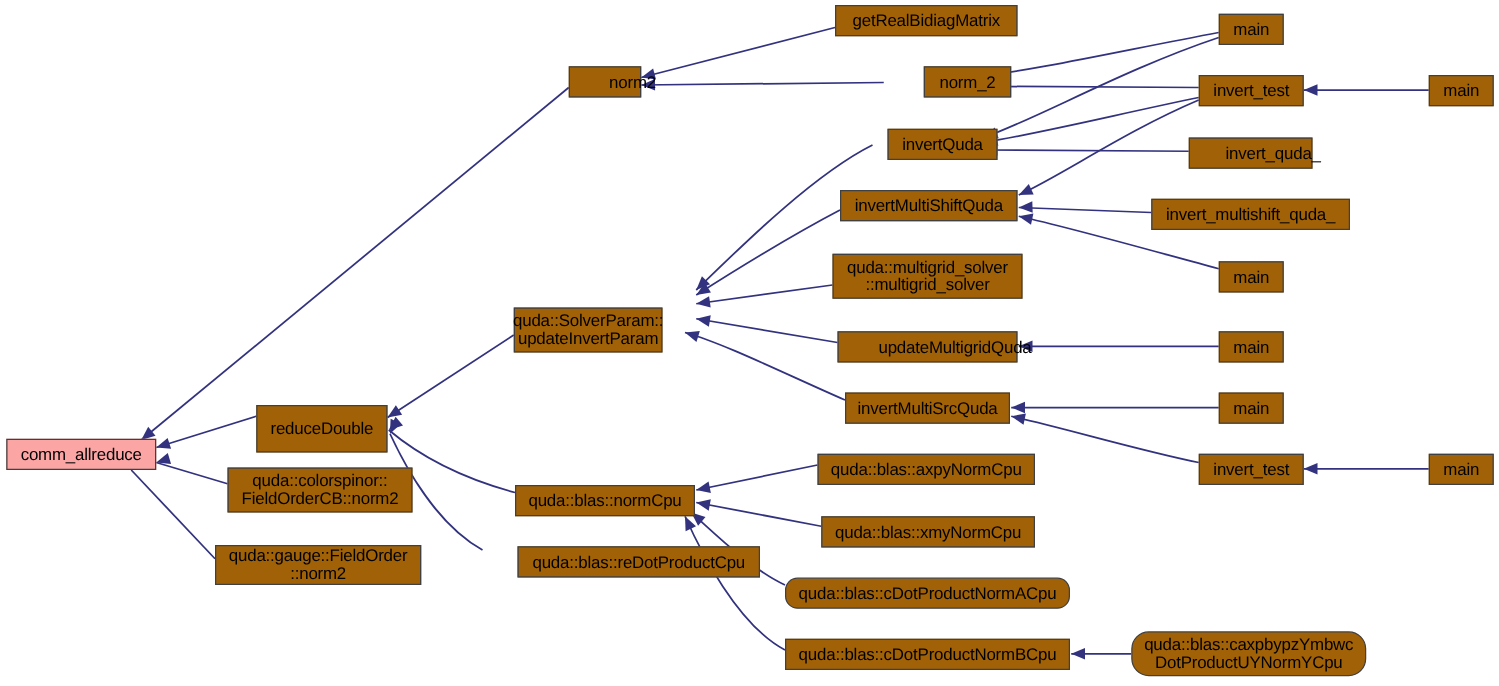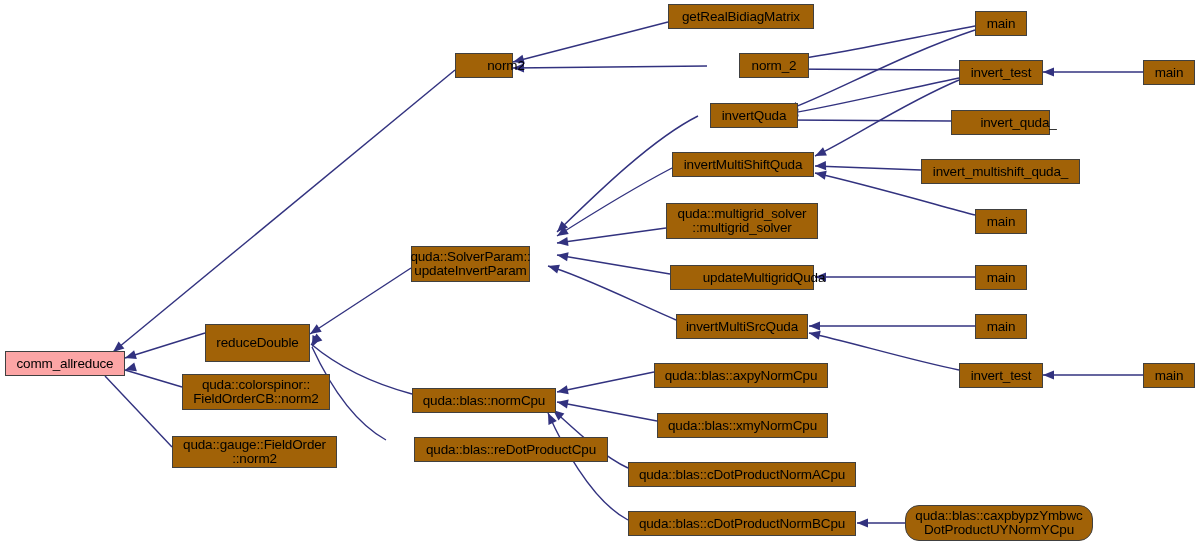--- a/index.html
+++ b/index.html
@@ -191,21 +191,21 @@
       <div class="node" style="left: 411px; top: 246px; width: 119px; height: 36px;">quda::SolverParam::
 updateInvertParam</div>
       <div class="node" style="left: 666px; top: 203px; width: 152px; height: 36px;">quda::multigrid_solver
 ::multigrid_solver</div>
       <div class="node" style="left: 670px; top: 265px; width: 144px; height: 25px; padding-left: 44px;">updateMultigridQuda</div>
       <div class="node" style="left: 676px; top: 314px; width: 132px; height: 25px;">invertMultiSrcQuda</div>
       <div class="node" style="left: 412px; top: 388px; width: 144px; height: 25px;">quda::blas::normCpu</div>
       <div class="node" style="left: 386px; top: 437px; width: 194px; height: 25px; margin-left: 28px;">quda::blas::reDotProductCpu</div>
       <div class="node" style="left: 654px; top: 363px; width: 174px; height: 25px;">quda::blas::axpyNormCpu</div>
       <div class="node" style="left: 657px; top: 413px; width: 171px; height: 25px;">quda::blas::xmyNormCpu</div>
-      <div class="node" style="left: 628px; top: 462px; width: 228px; height: 25px;">quda::blas::cDotProductNormACpu</div>
+      <div class="node" style="left: 628px; top: 462px; width: 228px; height: 25px; border-radius: 10px;">quda::blas::cDotProductNormACpu</div>
       <div class="node" style="left: 628px; top: 511px; width: 228px; height: 25px;">quda::blas::cDotProductNormBCpu</div>
       <div class="node" style="left: 905px; top: 505px; width: 188px; height: 36px; border-radius: 14px;">quda::blas::caxpbypzYmbwc
 DotProductUYNormYCpu</div>
       <div class="node" style="left: 975px; top: 11px; width: 52px; height: 25px;">main</div>
       <div class="node" style="left: 959px; top: 60px; width: 84px; height: 25px;">invert_test</div>
       <div class="node" style="left: 1143px; top: 60px; width: 52px; height: 25px;">main</div>
       <div class="node" style="left: 951px; top: 110px; width: 99px; height: 25px; padding-left: 36px;">invert_quda_</div>
       <div class="node" style="left: 921px; top: 159px; width: 159px; height: 25px;">invert_multishift_quda_</div>
       <div class="node" style="left: 975px; top: 209px; width: 52px; height: 25px;">main</div>
       <div class="node" style="left: 975px; top: 265px; width: 52px; height: 25px;">main</div>

